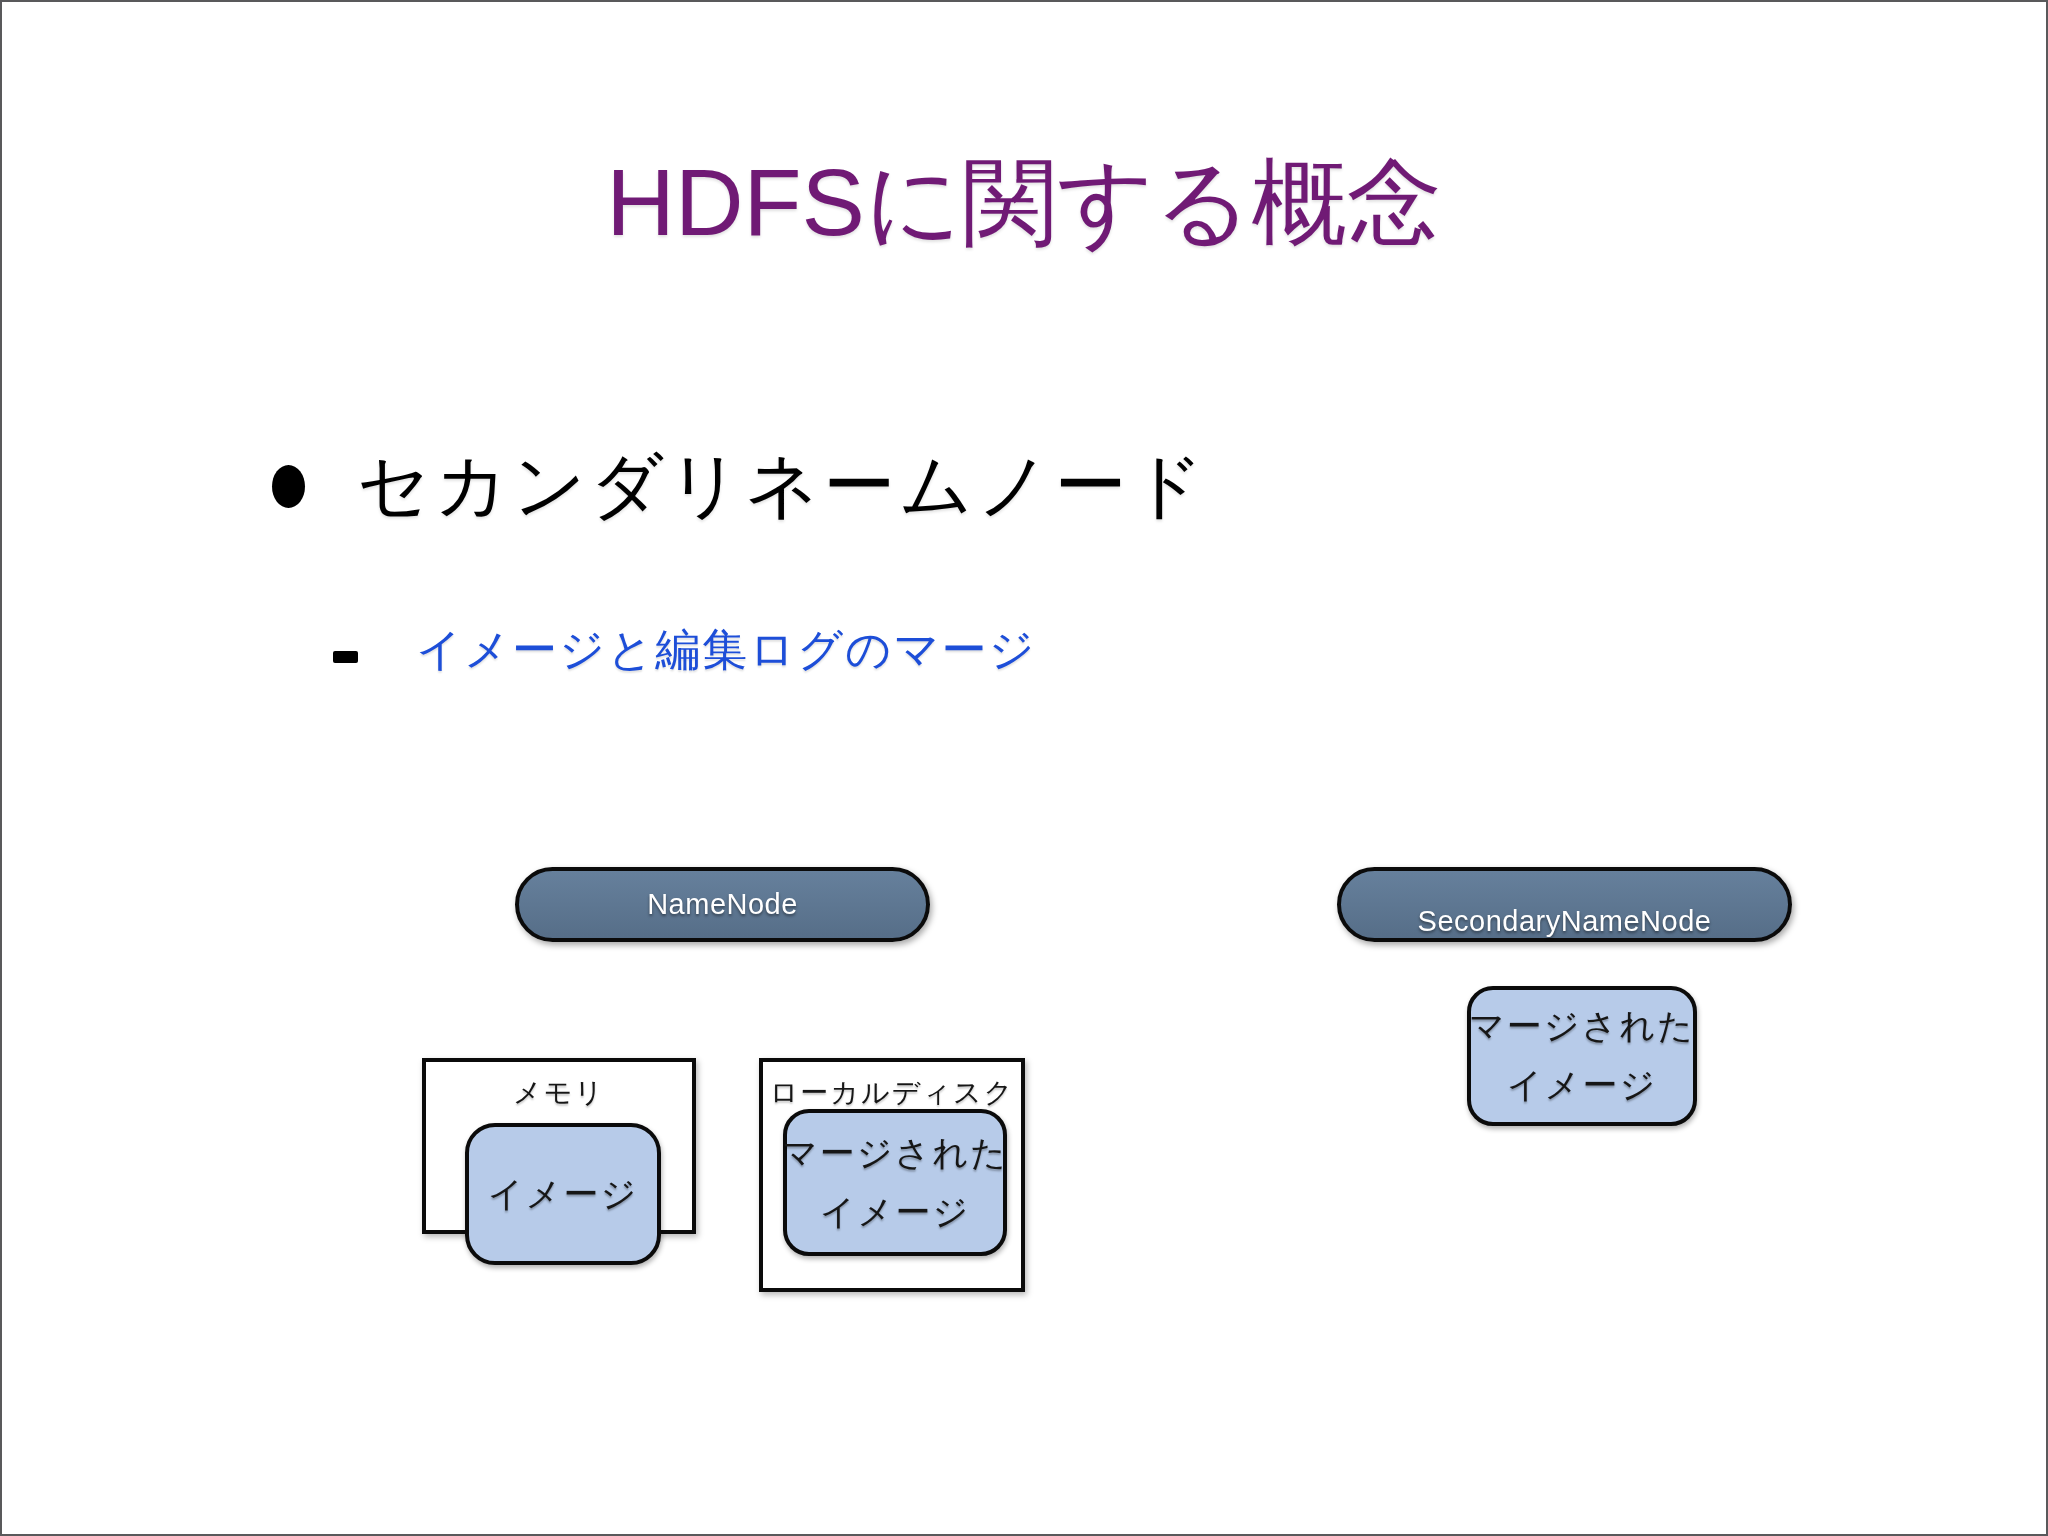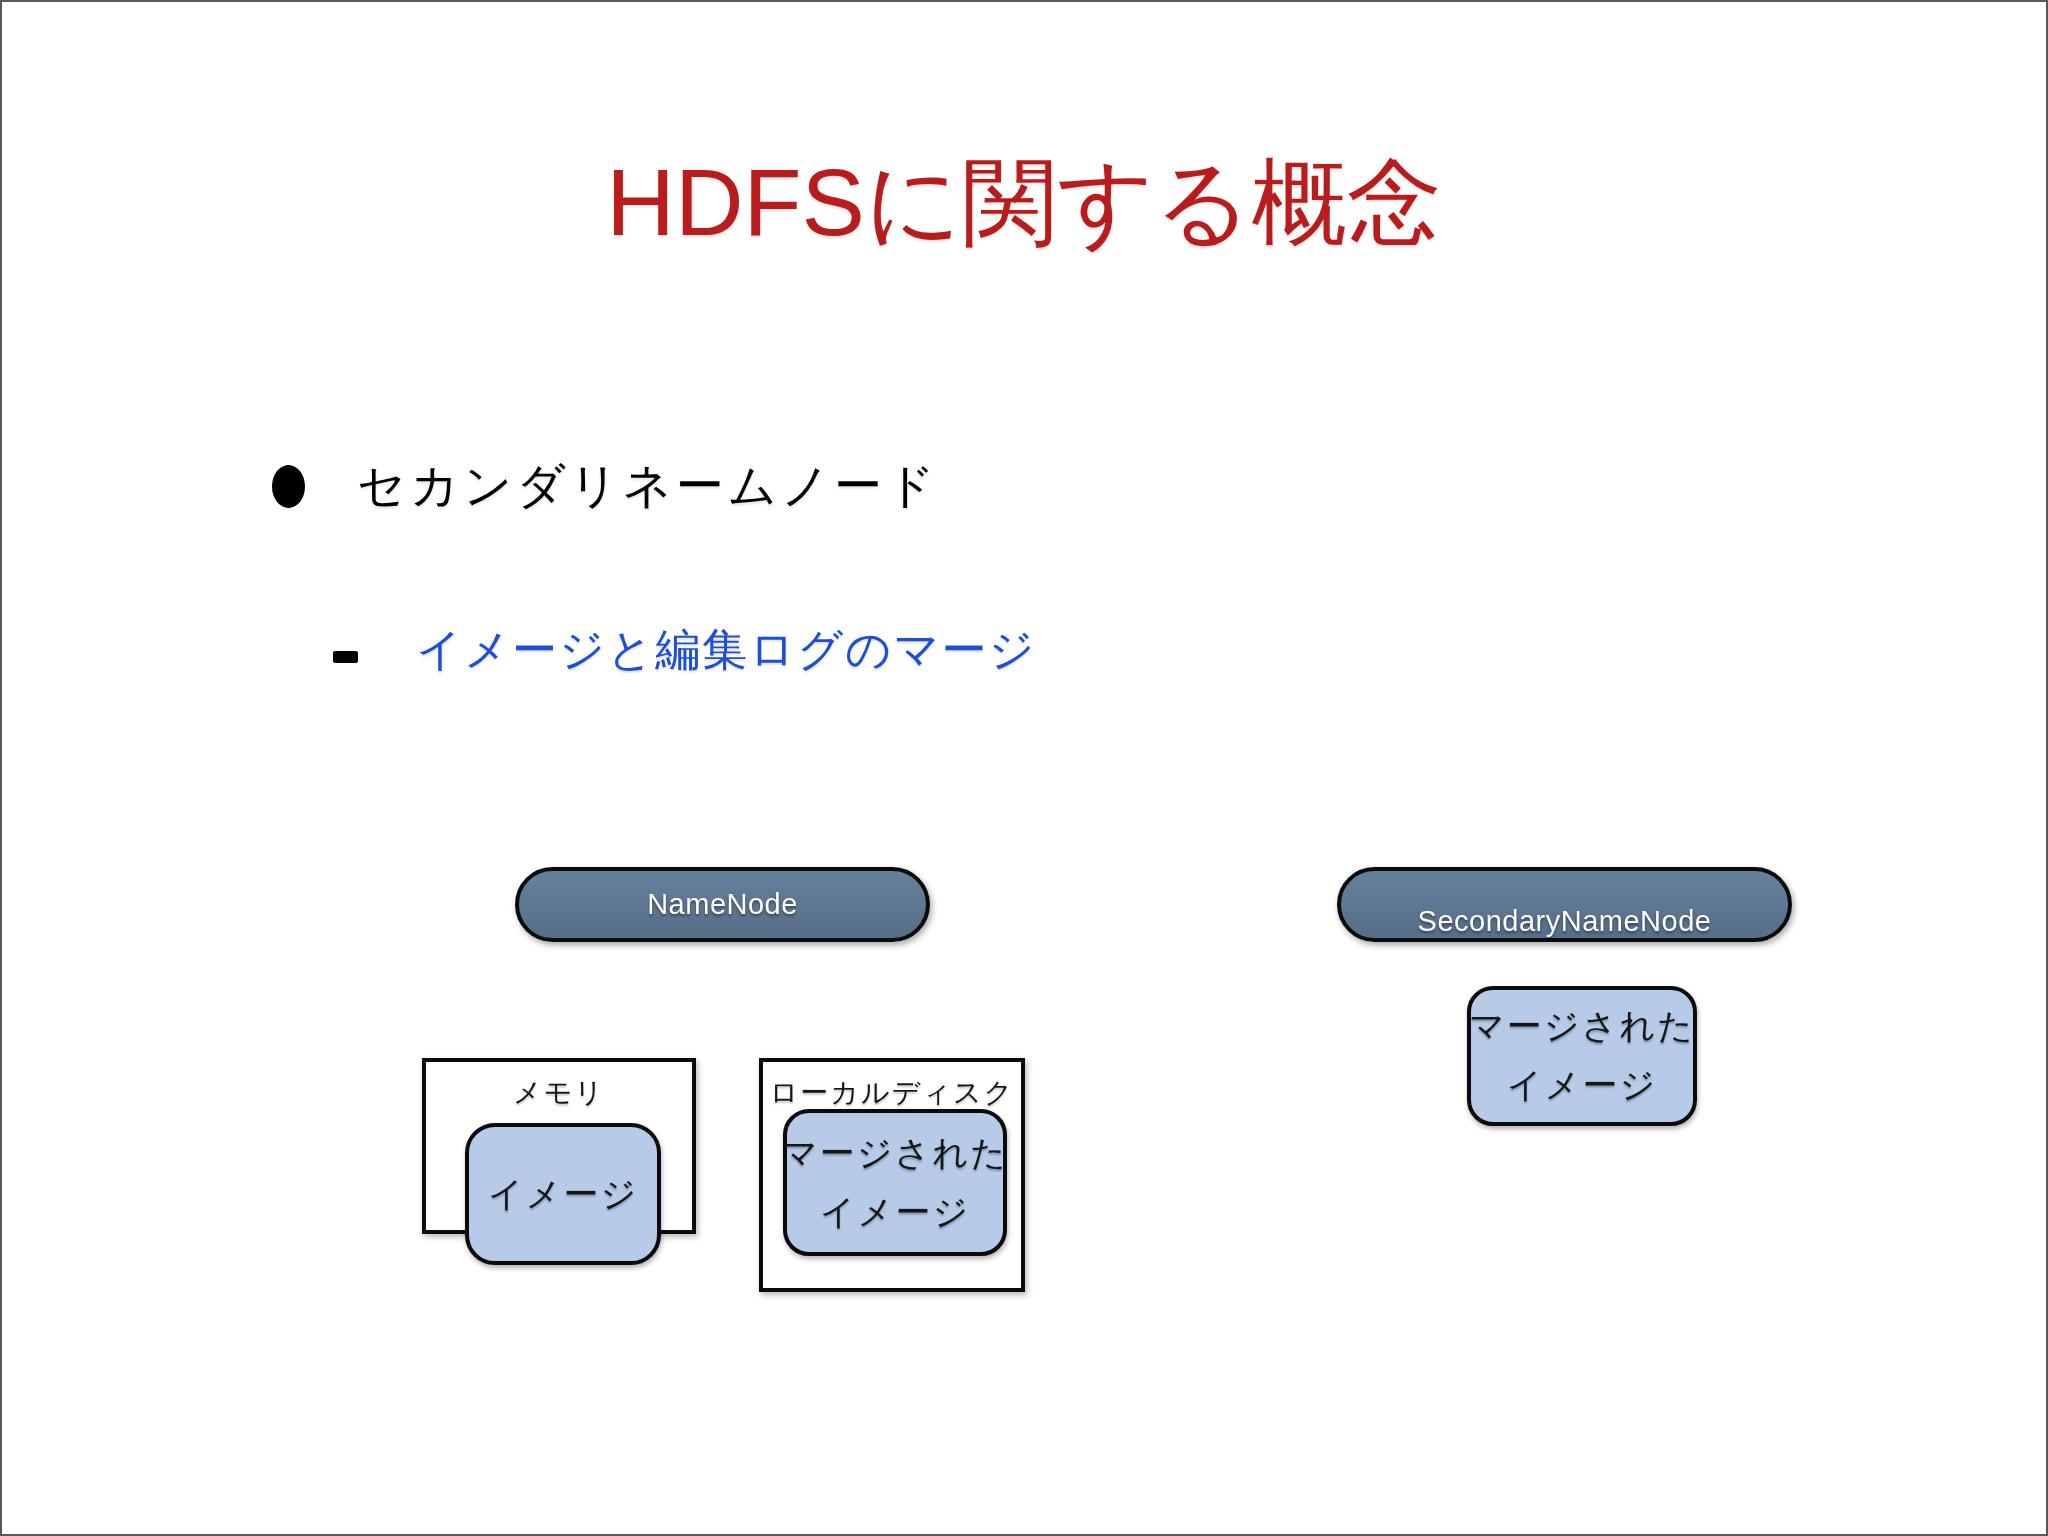--- a/index.html
+++ b/index.html
@@ -28,21 +28,21 @@
 
   
   .title {
     position: absolute;
     top: 138px;
     left: 0;
     width: 100%;
     text-align: center;
     font-size: 95px;
     font-weight: 400;
-    color: #b91c1c;
+    color: #701a75;
     letter-spacing: 0px;
     text-shadow: 0 2px 3px rgba(0,0,0,0.12);
   }
 
   
   .bullet-row {
     position: absolute;
     left: 270px;
     top: 438px;
     height: 92px;
@@ -51,21 +51,21 @@
     gap: 52px;
   }
   .bullet-dot {
     width: 33px;
     height: 43px;
     background: #000000;
     border-radius: 50%;
     flex: 0 0 auto;
   }
   .bullet-text {
-    font-size: 48px;
+    font-size: 72px;
     color: #000000;
     letter-spacing: 4px;
     white-space: nowrap;
     text-shadow: 0 2px 3px rgba(0,0,0,0.12);
   }
   .sub-row {
     position: absolute;
     left: 331px;
     top: 608px;
     height: 80px;

